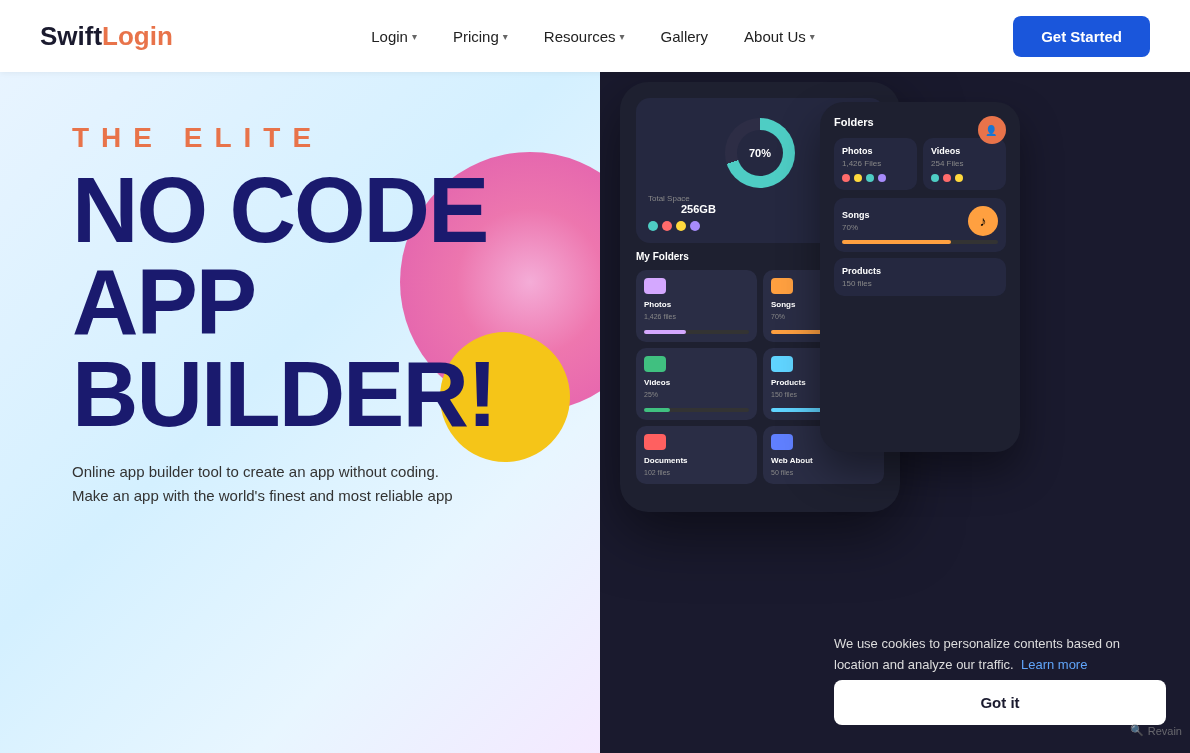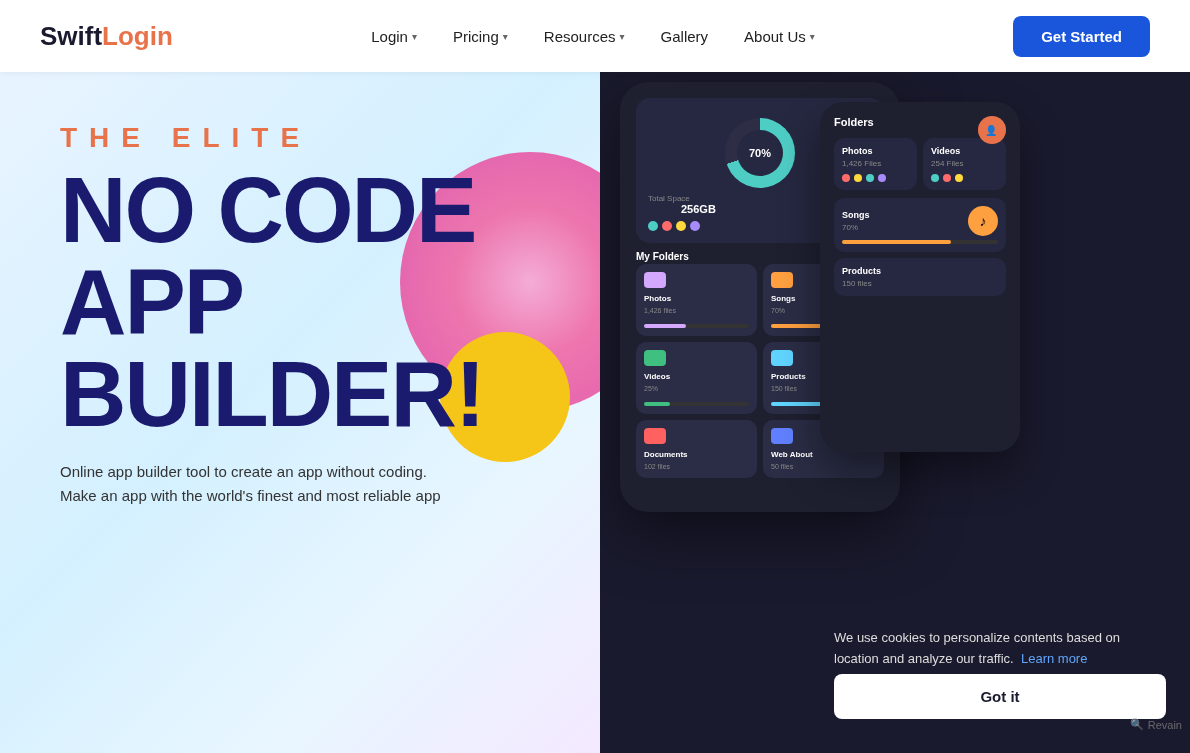--- a/index.html
+++ b/index.html
@@ -49,21 +49,21 @@
     }
     .dots-pattern {
       position: absolute; top: 50px; right: 0; width: 200px; height: 120px;
       background-image: radial-gradient(circle, #aad4f5 2px, transparent 2px);
       background-size: 18px 18px;
       opacity: 0.7;
     }
 
     
     .hero-text {
-      position: absolute; top: 50px; left: 60px; width: 580px;
+      position: absolute; top: 50px; left: 72px; width: 580px;
     }
     .hero-the-elite {
       font-size: 28px; font-weight: 700; color: #e8734a;
       letter-spacing: 12px; text-transform: uppercase;
       margin-bottom: 10px;
     }
     .hero-title-line1 {
       font-size: 92px; font-weight: 900; color: #1a1a6e;
       line-height: 1; letter-spacing: -2px;
       text-transform: uppercase;
@@ -137,21 +137,21 @@
 
     .progress-bar {
       height: 4px; border-radius: 2px; background: #333; margin-top: 6px;
     }
     .progress-fill { height: 100%; border-radius: 2px; }
 
     .color-dots { display: flex; gap: 4px; margin-top: 6px; }
     .color-dot { width: 10px; height: 10px; border-radius: 50%; }
 
     
-    .folders-title { font-size: 10px; color: #fff; font-weight: 700; margin-bottom: 2px; }
+    .folders-title { font-size: 10px; color: #fff; font-weight: 700; margin-bottom: 8px; }
     .folder-row { display: flex; gap: 6px; margin-bottom: 6px; }
     .folder-card {
       background: #2a2d45; border-radius: 10px; padding: 8px; flex: 1;
       display: flex; flex-direction: column; gap: 4px;
     }
     .folder-icon { width: 22px; height: 16px; border-radius: 4px; margin-bottom: 2px; }
     .folder-name { font-size: 8px; color: #fff; font-weight: 600; }
     .folder-count { font-size: 7px; color: #888; }
 
     
@@ -164,21 +164,21 @@
     }
     .fav-grid { display: grid; grid-template-columns: 1fr 1fr; gap: 6px; }
     .fav-card {
       background: #252840; border-radius: 10px; padding: 8px;
     }
     .fav-card-name { font-size: 9px; color: #fff; font-weight: 600; margin-bottom: 3px; }
     .fav-card-count { font-size: 8px; color: #888; }
 
     
     .cookie-banner {
-      position: absolute; bottom: 14px; right: 0; width: 380px;
+      position: absolute; bottom: 8px; right: 0; width: 380px;
       background: #1a1a2e; color: #fff;
       padding: 22px 24px 20px;
       z-index: 200;
       border-radius: 0;
     }
     .cookie-text { font-size: 13px; line-height: 1.6; color: #ddd; }
     .cookie-text a { color: #60a5fa; cursor: pointer; }
     .got-it-btn {
       margin-top: 4px; background: #fff; color: #1a1a2e;
       border: none; border-radius: 8px; padding: 14px 60px;

